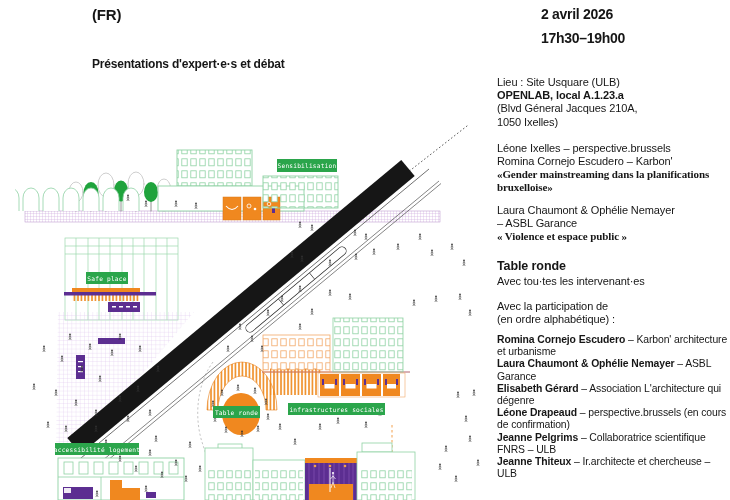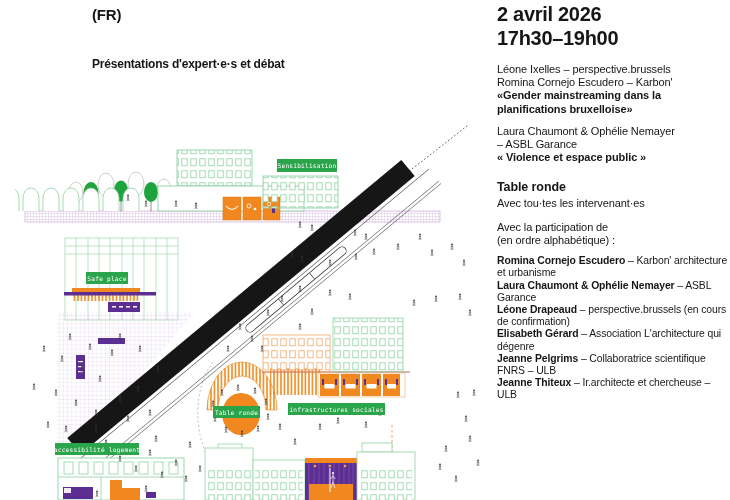--- a/index.html
+++ b/index.html
@@ -5,26 +5,26 @@
   :root{
     --green:#2ba54b; --orange:#f0881f; --purple:#5c2e91;
     --lgreen:#8fd2a4; --lpurple:#d9c0ea; --ink:#161616;
   }
   *{margin:0;padding:0;box-sizing:border-box;}
   body{font-family:"Liberation Sans",sans-serif;background:#fff;}
   #page{position:relative;width:730px;height:500px;background:#fff;overflow:hidden;color:var(--ink);}
   .langtag{position:absolute;left:92px;top:6px;font-size:15px;font-weight:800;letter-spacing:-.2px;}
   .subtitle{position:absolute;left:92px;top:57px;font-size:12px;font-weight:700;letter-spacing:-.2px;}
   .rightcol{position:absolute;left:497px;top:2px;width:232px;font-size:11px;line-height:13.2px;letter-spacing:-.1px;}
-  .datetime{font-size:20px;font-weight:800;line-height:24px;letter-spacing:-.3px;}
+  .datetime{font-size:14px;font-weight:800;line-height:24px;letter-spacing:-.3px;margin-left:44px;}
   .location{margin-top:26px;}
   .location .b{font-weight:700;}
   .talks{margin-top:13px;}
   .talk{margin-bottom:9px;}
-  .talk .title{font-weight:700;}
+  .talk .title{font-weight:700;font-family:Liberation Serif, serif;}
   span:empty,div:empty{display:none;}
   .rt-head{margin-top:17px;font-size:12.5px;font-weight:800;}
   .rt-sub{margin-top:2px;}
   .rt-intro{margin-top:11px;}
   .participants{margin-top:8px;list-style:none;font-size:10.4px;line-height:12.2px;}
   .participants b{font-weight:700;}
   .illu{position:absolute;left:15px;top:118px;}
   svg text.maplabel{font-family:"DejaVu Sans Mono",monospace;font-size:6.2px;fill:#fff;letter-spacing:.2px;}
 </style>
 </head>
@@ -334,20 +334,26 @@
       <text class="maplabel" x="97" y="451.5" text-anchor="middle">accessibilité logement</text>
     </g>
   </svg>
 
   <div class="rightcol">
     <div class="datetime">
       <div>2 avril 2026</div>
       <div>17h30–19h00</div>
     </div>
 
+    <div class="location">
+      <div>Lieu : Site Usquare (ULB)</div>
+      <div class="b">OPENLAB, local A.1.23.a</div>
+      <div>(Blvd Géneral Jacques 210A,</div>
+      <div>1050 Ixelles)</div>
+    </div>
 
     <div class="talks">
       <div class="talk">
         <div>Léone Ixelles – perspective.brussels</div>
         <div>Romina Cornejo Escudero – Karbon'</div>
         <div class="title">«Gender mainstreaming dans la planifications bruxelloise»</div>
       </div>
       <div class="talk">
         <div>Laura Chaumont &amp; Ophélie Nemayer</div>
         <div>– ASBL Garance</div>
@@ -359,21 +365,21 @@
     <div class="rt-sub">Avec tou·tes les intervenant·es</div>
 
     <div class="rt-intro">
       <div>Avec la participation de</div>
       <div>(en ordre alphabétique) :</div>
     </div>
 
     <ul class="participants">
       <li><b>Romina Cornejo Escudero</b><span> – Karbon' architecture et urbanisme</span></li>
       <li><b>Laura Chaumont &amp; Ophélie Nemayer</b><span> – ASBL Garance</span></li>
+      <li><b>Elisabeth Gérard</b><span> – Association L'architecture qui dégenre</span></li>
       <li><b>Léone Drapeaud</b><span> – perspective.brussels (en cours de confirmation)</span></li>
-      <li><b>Elisabeth Gérard</b><span> – Association L'architecture qui dégenre</span></li>
       <li><b>Jeanne Pelgrims</b><span> – Collaboratrice scientifique FNRS – ULB</span></li>
       <li><b>Jeanne Thiteux</b><span> – Ir.architecte et chercheuse – ULB</span></li>
 
     </ul>
   </div>
 
 </div>
 
 </body></html>

